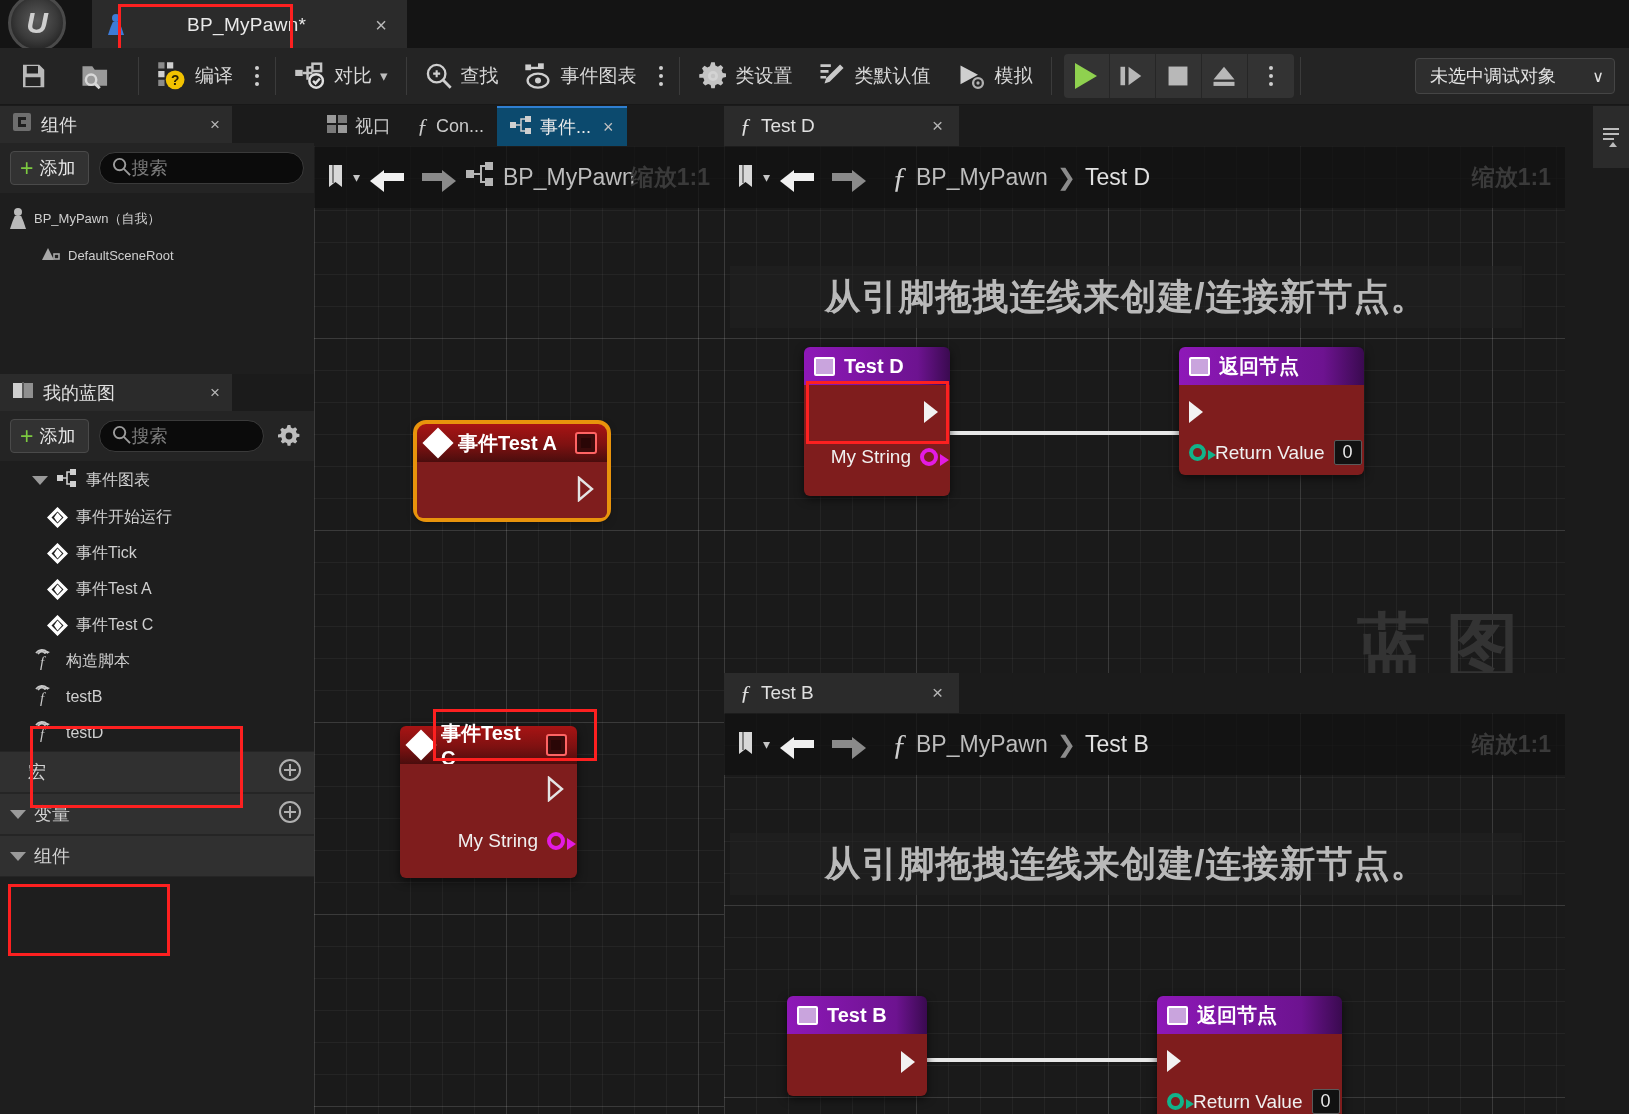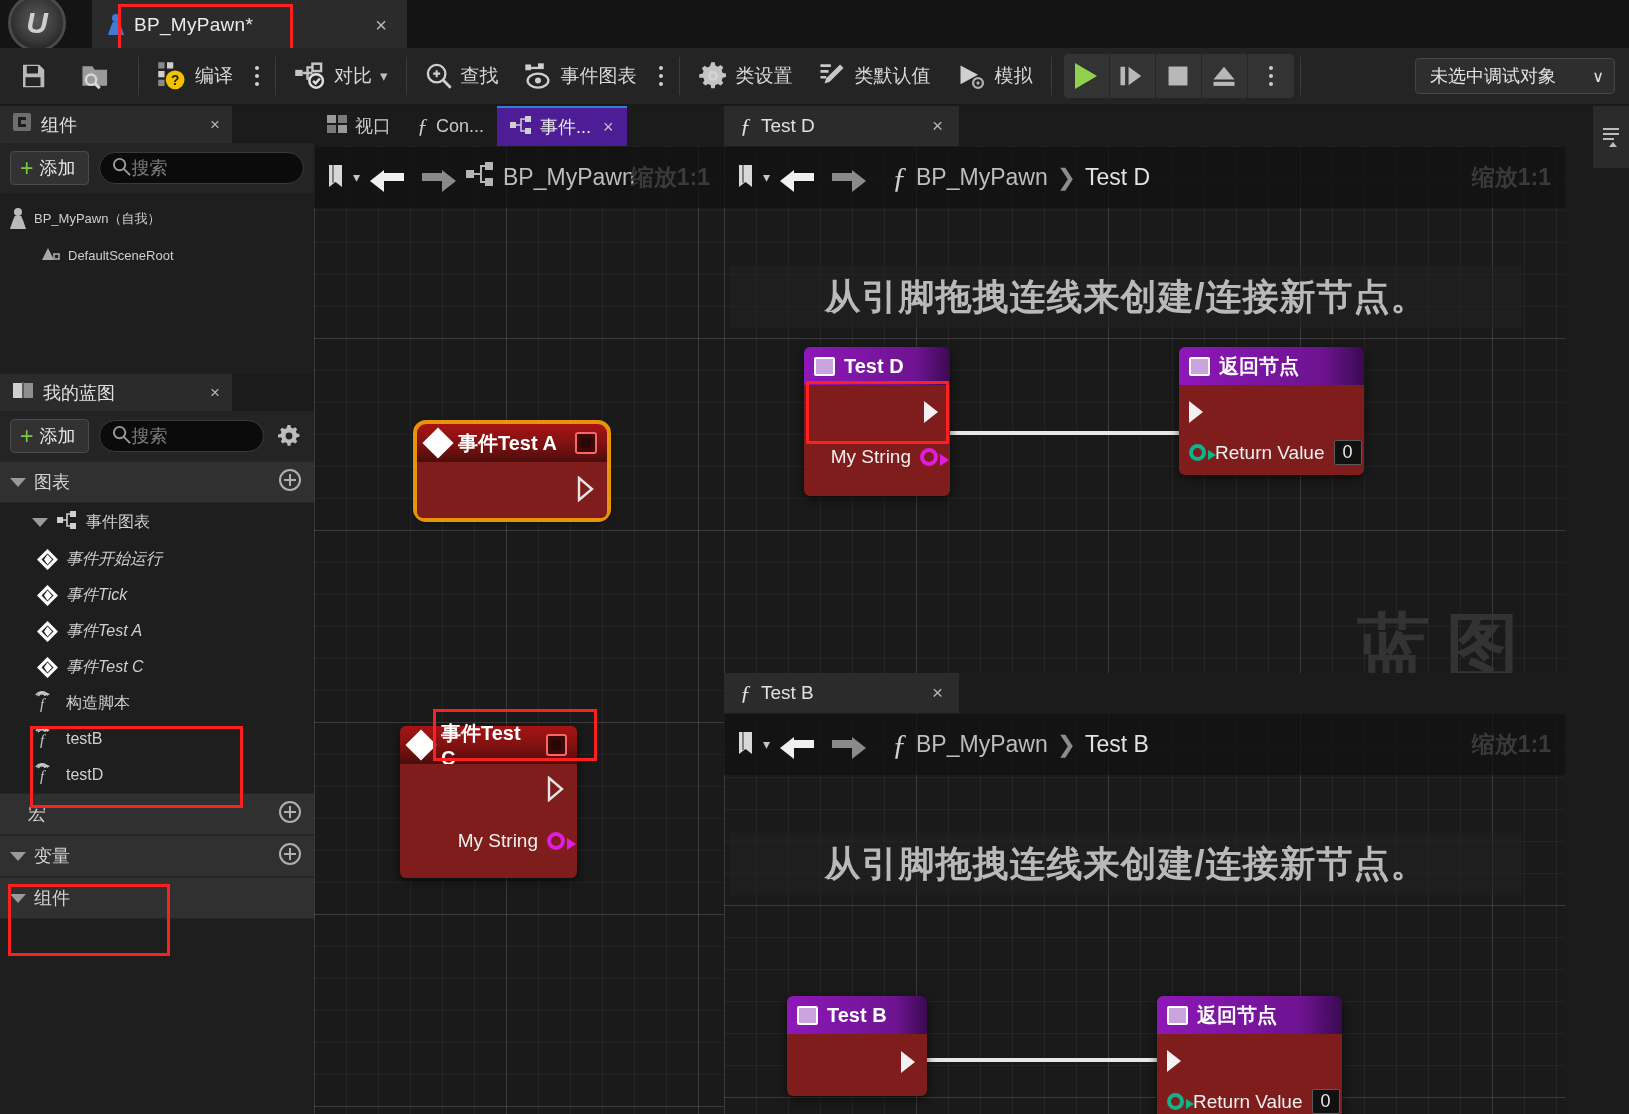--- a/index.html
+++ b/index.html
@@ -37,21 +37,21 @@
   .pawn-icon::before {
     content: ""; position: absolute; left: 4px; top: 0; width: 8px; height: 8px;
     border-radius: 50%; background: #3d7bd6;
   }
   .pawn-icon::after {
     content: ""; position: absolute; left: 0px; top: 8px; width: 16px; height: 13px;
     background: #3d7bd6;
     clip-path: polygon(30% 0, 70% 0, 85% 45%, 100% 100%, 0 100%, 15% 45%);
   }
   .doc-tab-label {
-    flex: 1; font-size: 19px; color: #eaeaea; letter-spacing: .3px;
+    flex: 1; font-size: 19px; color: #eaeaea; text-align: center; letter-spacing: .3px;
   }
   .doc-tab-close { font-size: 20px; color: #b9b9b9; padding: 0 6px; }
   .tab-hl {
     position: absolute; left: 118px; top: 4px; width: 175px; height: 48px;
     border: 3px solid #fd2020; pointer-events: none;
   }
 
   
   .toolbar {
     position: absolute; left: 0; top: 48px; width: 1629px; height: 57px;
@@ -115,21 +115,21 @@
   .search-box .ph { color: #7d7d7d; font-size: 18px; }
   .gear-btn { width: 30px; display: flex; align-items: center; justify-content: center; }
 
   .tree { padding: 8px 0 0 0; font-size: 13px; }
   .tree-row {
     display: flex; align-items: center; gap: 8px; height: 36px; padding-left: 10px;
     color: #cfcfcf; white-space: nowrap;
   }
   .tree-row.indent1 { padding-left: 40px; }
   .tree-row.indent2 { padding-left: 32px; }
-  .tree-row.indent3 { padding-left: 36px; font-style: italic; }
+  .tree-row.indent3 { padding-left: 46px; }
   .sect-head {
     display: flex; align-items: center; height: 42px; background: #303030;
     padding-left: 10px; color: #d2d2d2; font-size: 18px; gap: 8px;
     border-top: 1px solid #252525; border-bottom: 1px solid #252525;
   }
   .sect-head .plus-circle { margin-left: auto; margin-right: 12px; }
   .caret { width: 0; height: 0; border-left: 8px solid transparent; border-right: 8px solid transparent; border-top: 9px solid #9a9a9a; }
   .diamond-wrap { width: 22px; height: 22px; display: flex; align-items: center; justify-content: center; flex:0 0 auto;}
   .func-icon { font-size: 20px; color: #c8c8c8; font-style: italic; flex: 0 0 auto; width: 26px; }
   .hl-box { position: absolute; border: 3px solid #fd2020; pointer-events: none; }
@@ -146,21 +146,21 @@
   }
   .centercol {
     position: absolute; left: 314px; top: 106px; width: 410px; height: 1008px;
     background: #1b1b1b;
   }
   .ctab-row { height: 40px; background: #1b1b1b; display: flex; align-items: stretch; }
   .ctab {
     display: flex; align-items: center; gap: 8px; padding: 0 13px;
     font-size: 18px; color: #c9c9c9; background: #1b1b1b;
   }
-  .ctab.active { background: #4c1d95; border-top: 2px solid #2f7fd1; color: #eaeaea; }
+  .ctab.active { background: #0c4a6e; border-top: 2px solid #2f7fd1; color: #eaeaea; }
   .gtoolbar {
     height: 62px; display: flex; align-items: center; gap: 10px; padding: 0 12px;
     position: relative; background: rgba(16,16,16,.72);
   }
   .gt-bookmark { display: flex; align-items: center; gap: 5px; }
   .arrow-l, .arrow-r { width: 38px; height: 22px; position: relative; }
   .arrow-l::before {
     content: ""; position: absolute; left: 0; top: 4px;
     border-right: 14px solid #f0f0f0; border-top: 11px solid transparent; border-bottom: 11px solid transparent;
   }
@@ -489,30 +489,20 @@
         <span class="ph">搜索</span>
       </div>
       <div class="gear-btn">
         <svg width="24" height="24" viewBox="0 0 24 24">
           <path fill="#bdbdbd" d="M10.6 1h2.8l.5 2.6 2 .9 2.3-1.3 2 2-1.3 2.3.9 2 2.6.5v2.8l-2.6.5-.9 2 1.3 2.3-2 2-2.3-1.3-2 .9-.5 2.6h-2.8l-.5-2.6-2-.9-2.3 1.3-2-2 1.3-2.3-.9-2L1 13.4v-2.8l2.6-.5.9-2L3.2 5.8l2-2 2.3 1.3 2-.9z"></path>
           <circle cx="12" cy="12" r="3.4" fill="#242424"></circle>
         </svg>
       </div>
     </div>
 
-    <div class="sect-head">
-      <span class="caret"></span>
-      <span>图表</span>
-      <span class="plus-circle">
-        <svg width="24" height="24" viewBox="0 0 24 24">
-            <circle cx="12" cy="12" r="10" fill="none" stroke="#b0b0b0" stroke-width="2"></circle>
-            <path d="M12 6v12M6 12h12" stroke="#b0b0b0" stroke-width="2"></path>
-          </svg>
-      </span>
-    </div>
 
     <div class="tree-row indent2" style="height:38px">
       <span class="caret"></span>
       <span>
         <svg width="22" height="20" viewBox="0 0 22 20">
           <rect x="1" y="7" width="6" height="6" fill="#d0d0d0"></rect>
             <rect x="14" y="1" width="6" height="6" fill="#d0d0d0"></rect>
             <rect x="14" y="13" width="6" height="6" fill="#d0d0d0"></rect>
           <path d="M7 10h4V4h3M11 10v6h3" stroke="#d0d0d0" stroke-width="1.6" fill="none"></path>
         </svg>

